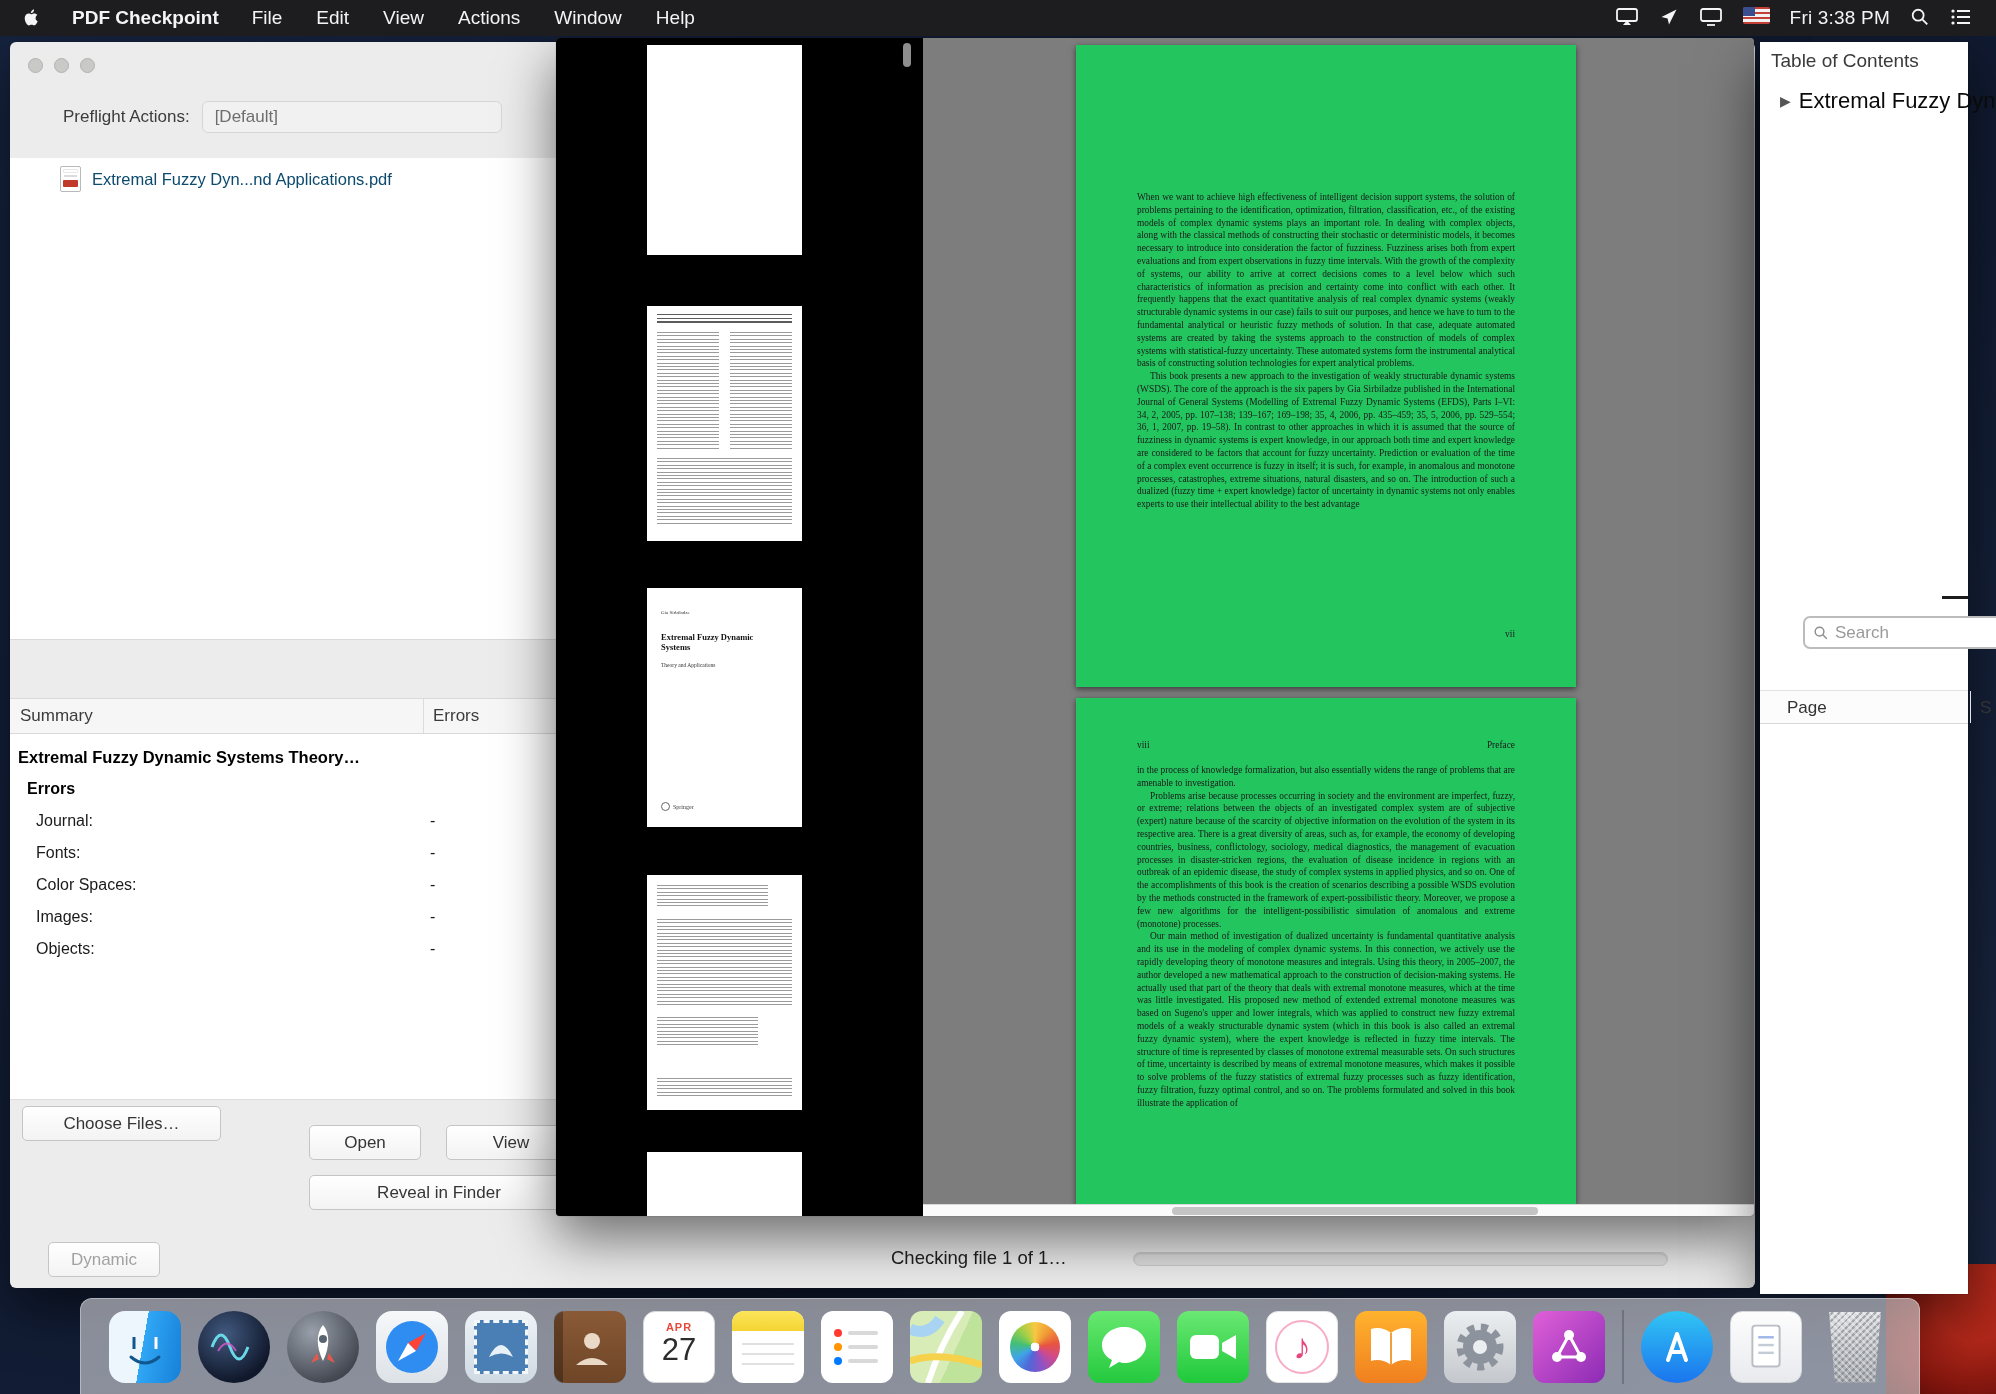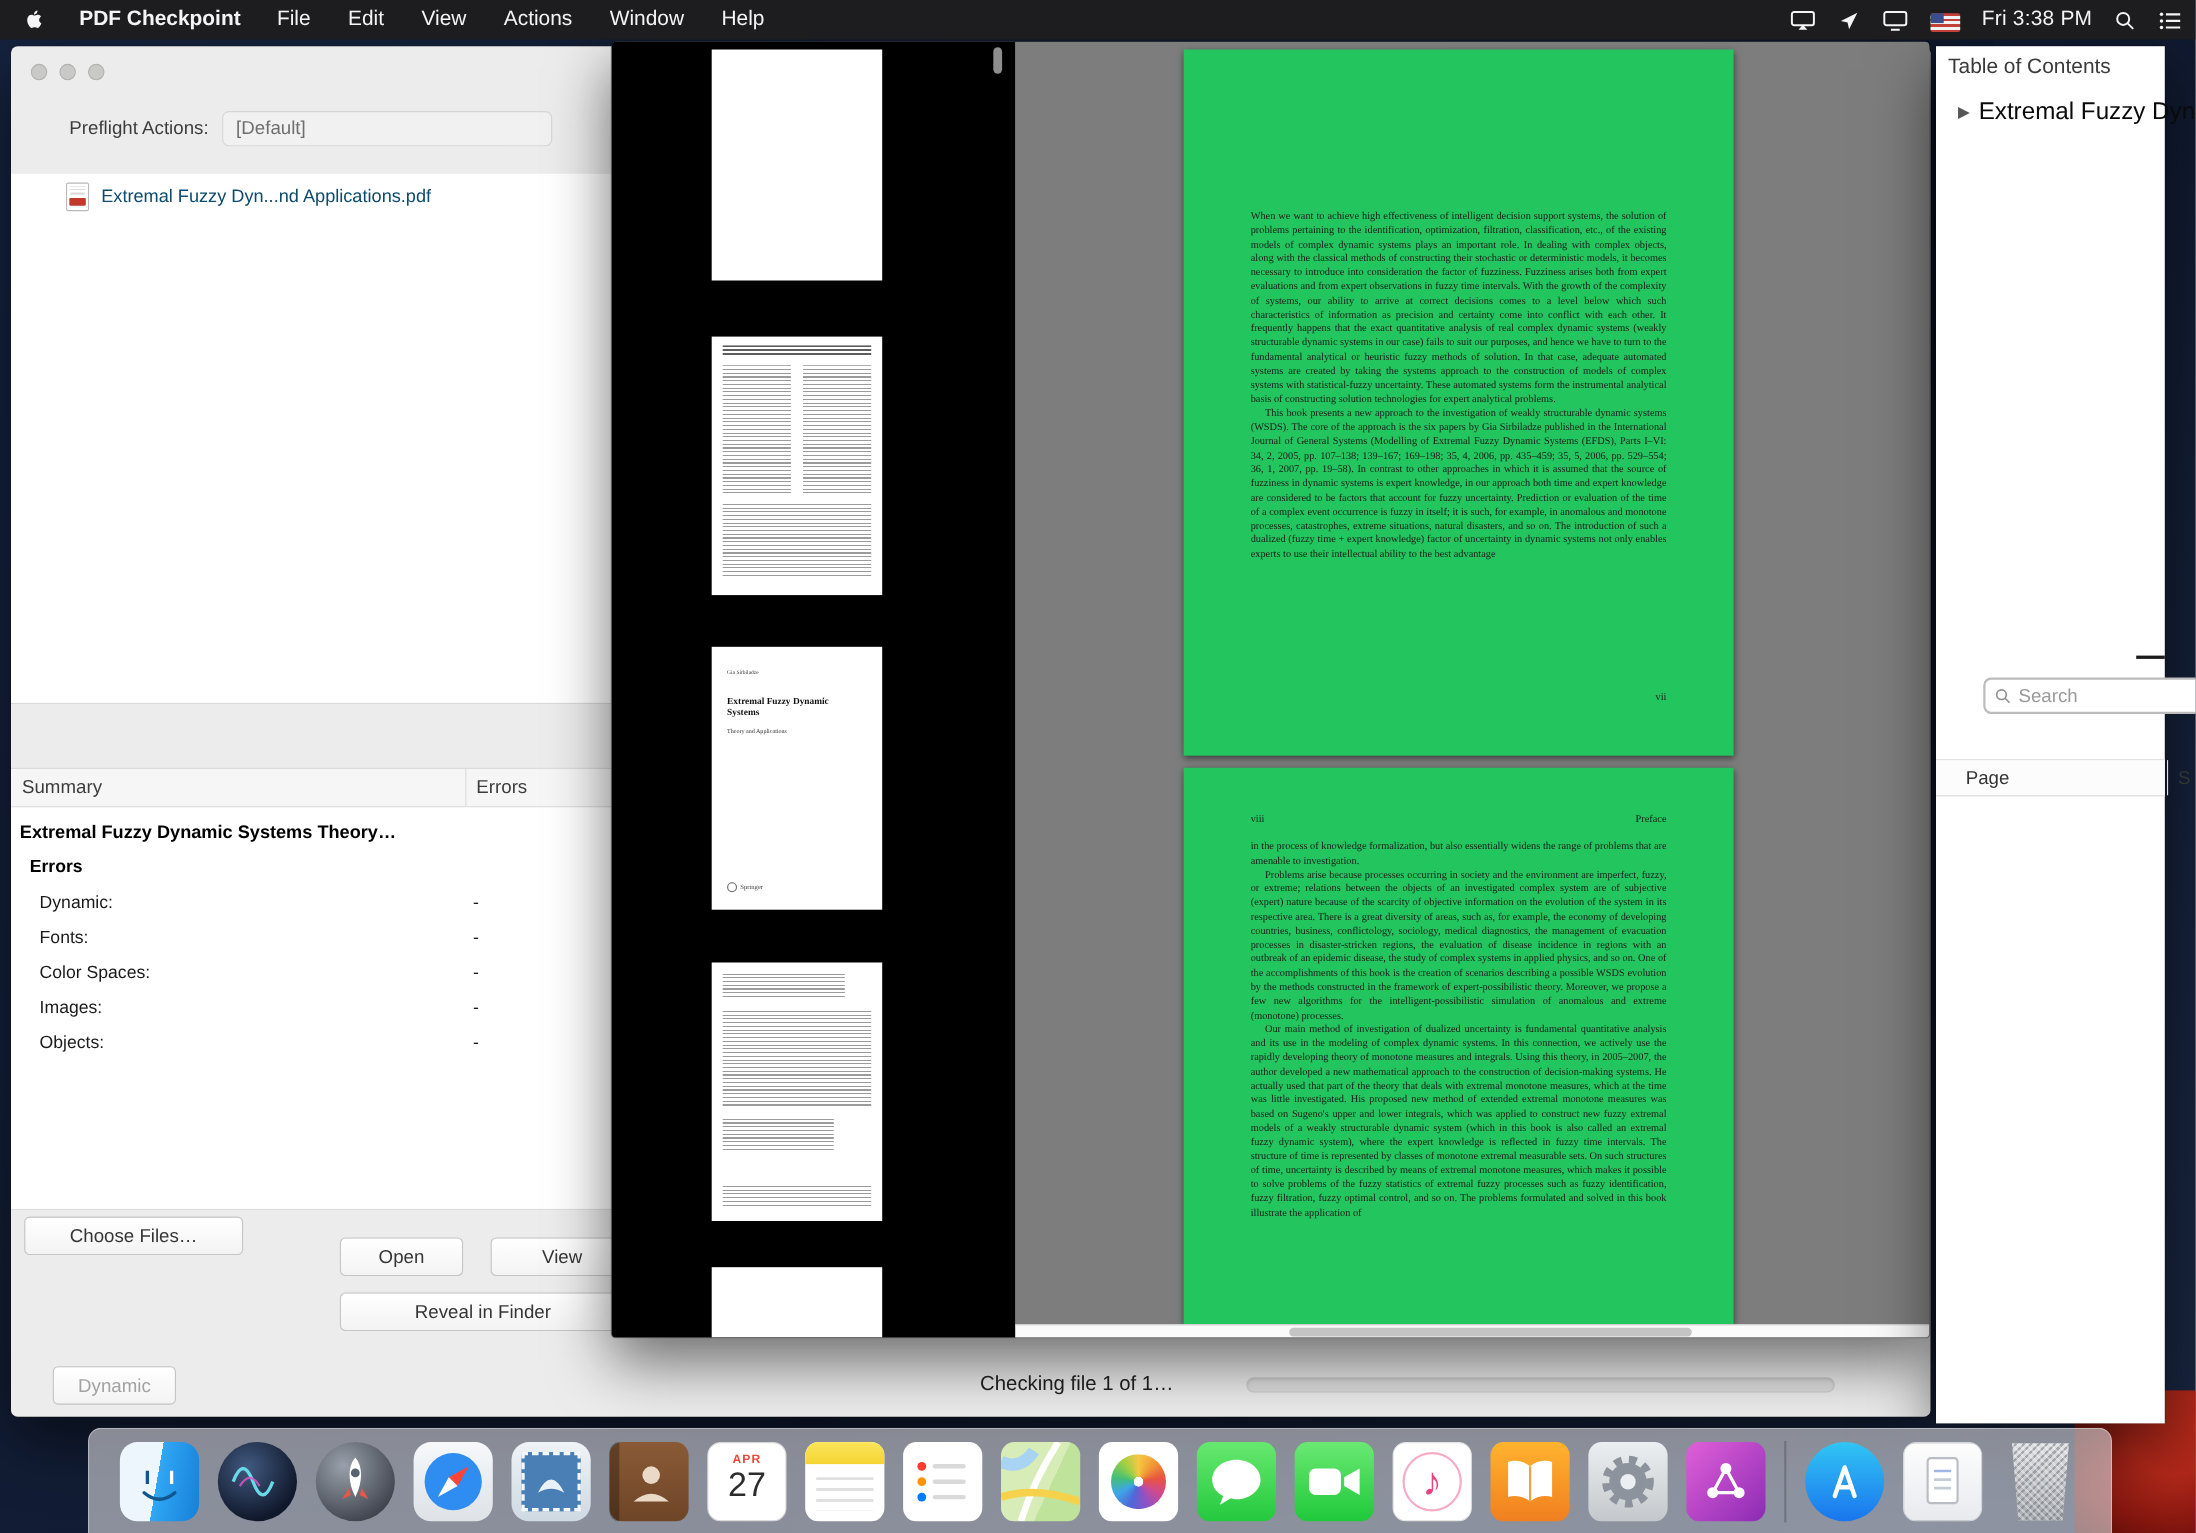--- a/index.html
+++ b/index.html
@@ -11,21 +11,21 @@
   }
   
   .wall-red { position:absolute; right:0; bottom:0; width:110px; height:130px; z-index:1;
     background: radial-gradient(circle at 80% 30%, #b3281a 0 30%, #7e150e 70%, #4d0c07 100%); }
   
   .menubar { position:absolute; top:0; left:0; width:100%; height:36px; z-index:60;
     background:#1d1d1f; color:#f4f4f6; display:flex; align-items:center; font-size:19px; }
   .menubar .apple { padding:0 16px 0 20px; display:flex; align-items:center; }
   .menubar .appname { font-weight:bold; padding:0 16px; }
   .menubar .mitem { padding:0 17px; }
-  .mb-right { margin-left:auto; display:flex; align-items:flex-end; gap:20px; padding-right:12px; }
+  .mb-right { margin-left:auto; display:flex; align-items:flex-start; gap:20px; padding-right:24px; }
   .mb-icon { display:flex; align-items:center; }
   .us-flag { width:27px; height:17px; position:relative; border-radius:2px; overflow:hidden;
     background: repeating-linear-gradient(180deg,#c24038 0 2.5px,#f2f2f2 2.5px 5px); }
   .us-flag::before { content:""; position:absolute; left:0; top:0; width:12px; height:9px; background:#3a4d8f; }
   .clock { font-size:19px; letter-spacing:.2px; }
   
   .window { position:absolute; box-shadow: 0 22px 55px rgba(0,0,0,.55), 0 0 1px rgba(0,0,0,.5); }
   
   .cp-window { left:10px; top:42px; width:1745px; height:1246px; background:#ececec; border-radius:6px; z-index:10; }
   .traffic { position:absolute; left:18px; top:16px; display:flex; gap:11px; }
@@ -242,21 +242,21 @@
   <div class="sum-table">
     <div class="st-header">
       <span class="sum-col">Summary</span>
       <span class="col-div2"></span>
       <span class="err-col">Errors</span>
     </div>
     <div class="st-body">
       <div class="sum-title">Extremal Fuzzy Dynamic Systems Theory…</div>
       <div class="err-group">Errors</div>
       <div class="err-row" style="top:78px">
-        <span class="lab">Dynamic:</span>
+        <span class="lab">Journal:</span>
         <span class="val">-</span>
       </div>
       <div class="err-row" style="top:110px">
         <span class="lab">Fonts:</span>
         <span class="val">-</span>
       </div>
       <div class="err-row" style="top:142px">
         <span class="lab">Color Spaces:</span>
         <span class="val">-</span>
       </div>

